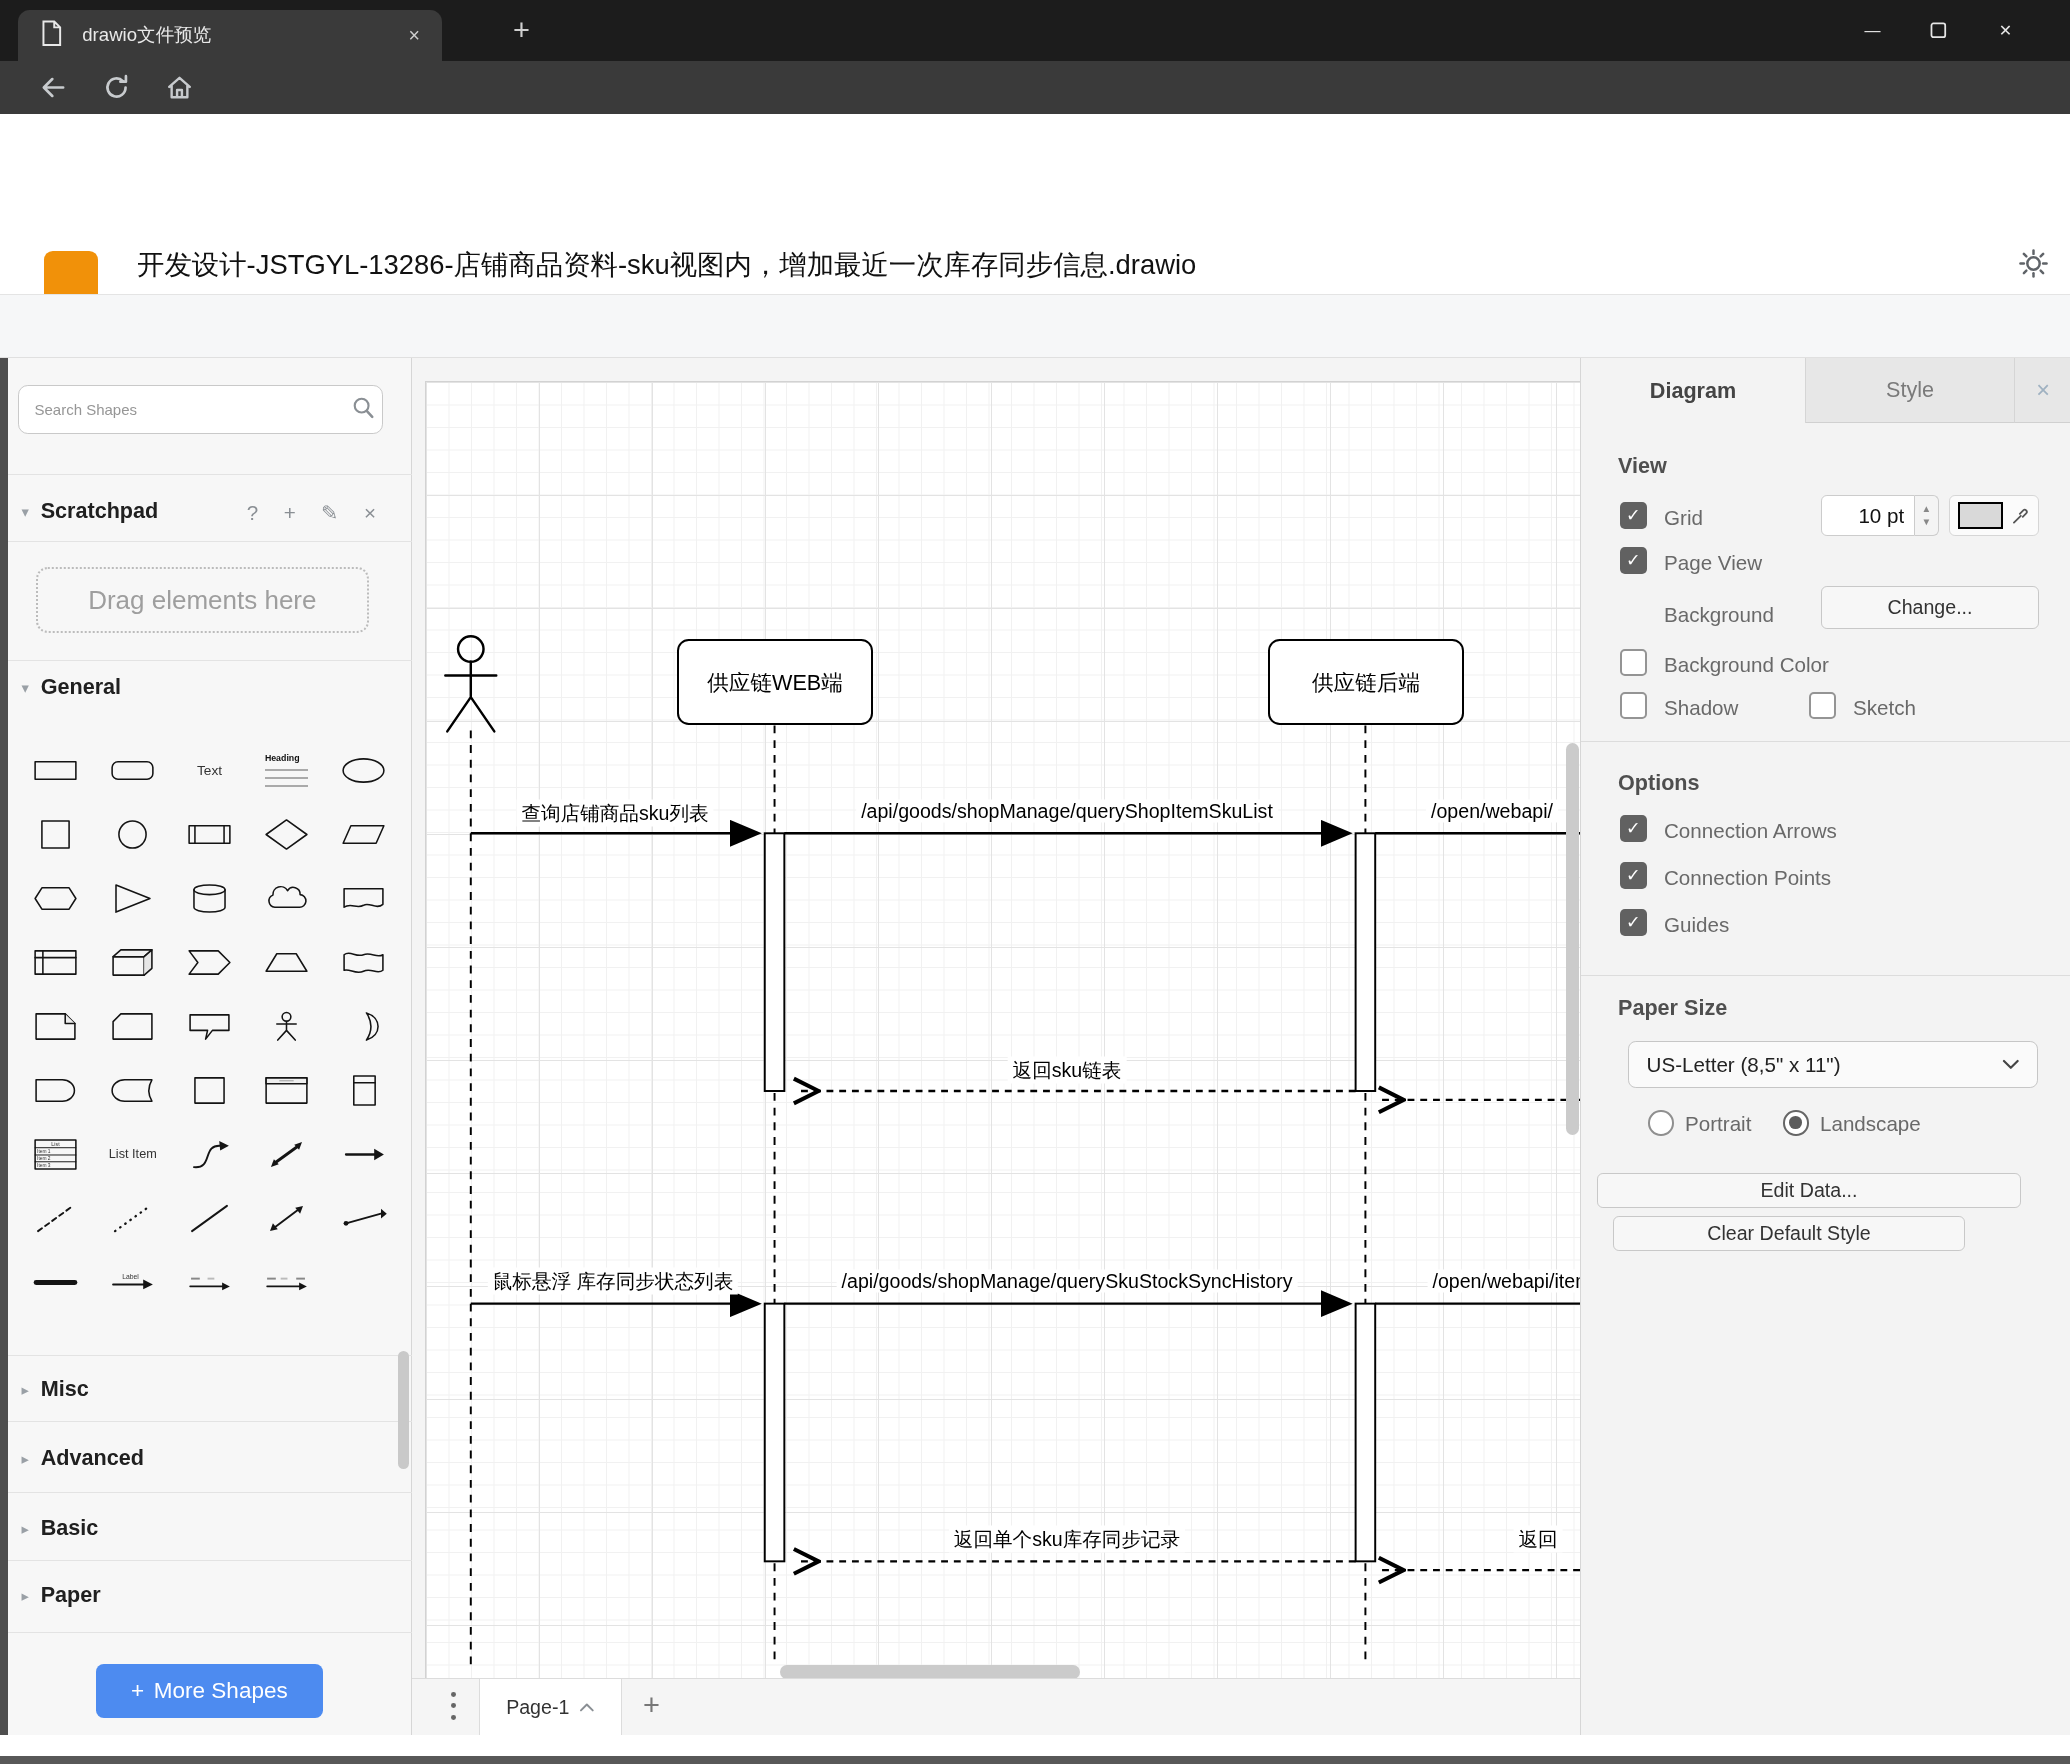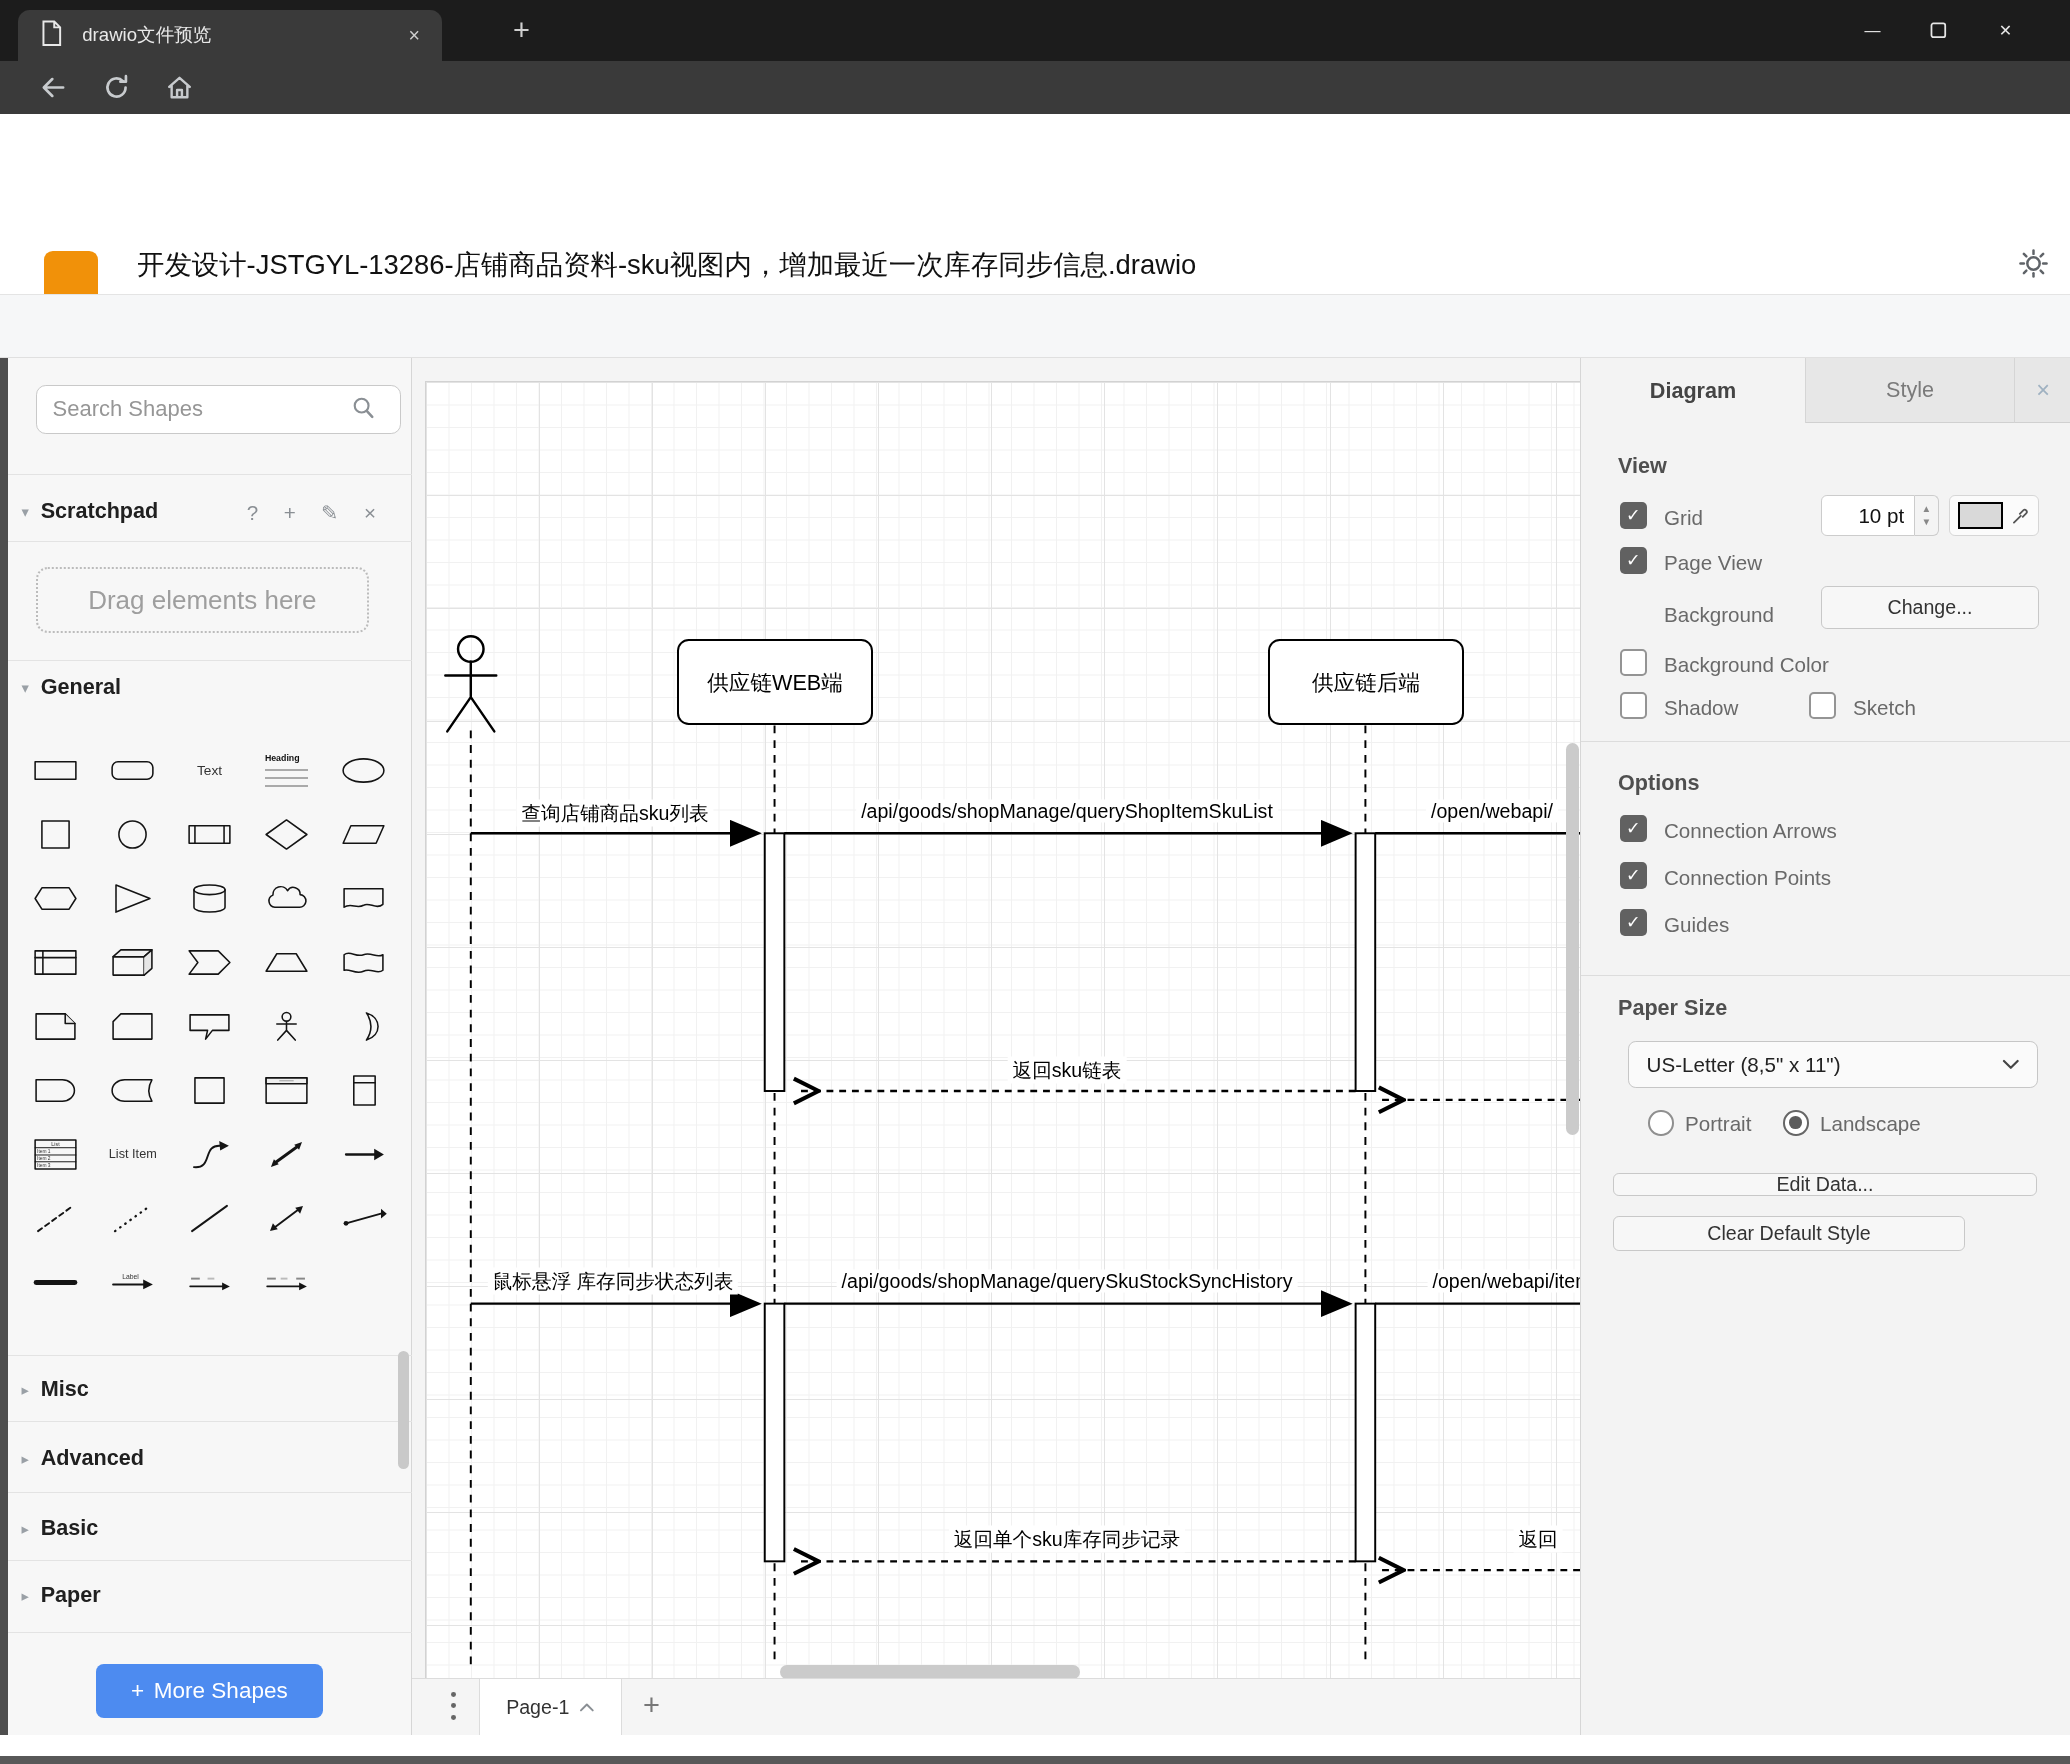--- a/index.html
+++ b/index.html
@@ -50,22 +50,22 @@
 
   
   #leftstrip{position:absolute;left:0;top:358px;width:7.8px;height:1399px;background:#4e4e4e}
   #bottomWhite{position:absolute;left:0;top:1735px;width:2070px;height:21.6px;background:#fff}
   #bottomBar{position:absolute;left:0;top:1756px;width:2070px;height:7.8px;background:#585858}
 
   
   #sidebar{position:absolute;left:7.8px;top:358px;width:404px;height:1377px;background:#f7f7f7;
            border-right:1px solid #d6d6d6}
   .sdiv{position:absolute;left:0;width:404px;height:1px;background:#e3e3e3}
-  #search{position:absolute;left:28px;top:26.5px;width:365px;height:49px;background:#fff;
-          border:1px solid #c9c9c9;border-radius:9.8px;font-size:22px;color:#444;padding:0 45px 0 15.7px;outline:none}
+  #search{position:absolute;left:10px;top:26.5px;width:365px;height:49px;background:#fff;
+          border:1px solid #c9c9c9;border-radius:9.8px;font-size:15px;color:#444;padding:0 45px 0 15.7px;outline:none}
   #search::placeholder{color:#969696}
   #searchmag{position:absolute;left:343px;top:37px}
   .sideheader{position:absolute;display:flex;align-items:center;gap:11.8px;font-size:21.6px;
      font-weight:bold;color:#202020;left:13.7px}
   .scaret{color:#9aa0a6;font-size:14.7px;font-weight:normal}
   .sicons{position:absolute;top:143px;color:#8a8f94;font-size:20.6px;display:flex;gap:25.5px}
   #dropzone{position:absolute;left:28px;top:209px;width:333px;height:66px;border:2.9px dotted #bcbcbc;
      border-radius:11.8px;display:flex;align-items:center;justify-content:center;color:#9e9e9e;font-size:26px}
   #palette{position:absolute;left:9.8px;top:380px;width:384px;display:grid;
      grid-template-columns:repeat(5,1fr);grid-auto-rows:64px}
@@ -842,20 +842,20 @@
       <span>US-Letter (8,5" x 11")</span>
       <svg width="17.6" height="10.8" viewBox="0 0 18 11">
           <path d="M2 2 L9 9 L16 2" fill="none" stroke="#444" stroke-width="2.2" stroke-linecap="round" stroke-linejoin="round"></path>
         </svg>
     </div>
     <span class="radio" style="left:67px;top:752px"></span>
     <span class="plabel" style="left:104px;top:754px">Portrait</span>
     <span class="radio sel" style="left:202px;top:752px"></span>
     <span class="plabel" style="left:239px;top:754px">Landscape</span>
 
-    <div class="pbtn" style="left:32px;top:815px;width:424px;height:23px">Edit Data...</div>
+    <div class="pbtn" style="left:16px;top:815px;width:424px;height:35px">Edit Data...</div>
     <div class="pbtn" style="left:32px;top:858px;width:352px;height:35px">Clear Default Style</div>
   </div>
 
   <div id="bottomWhite"></div>
   <div id="bottomBar"></div>
 </div>
 
 
 </body></html>

